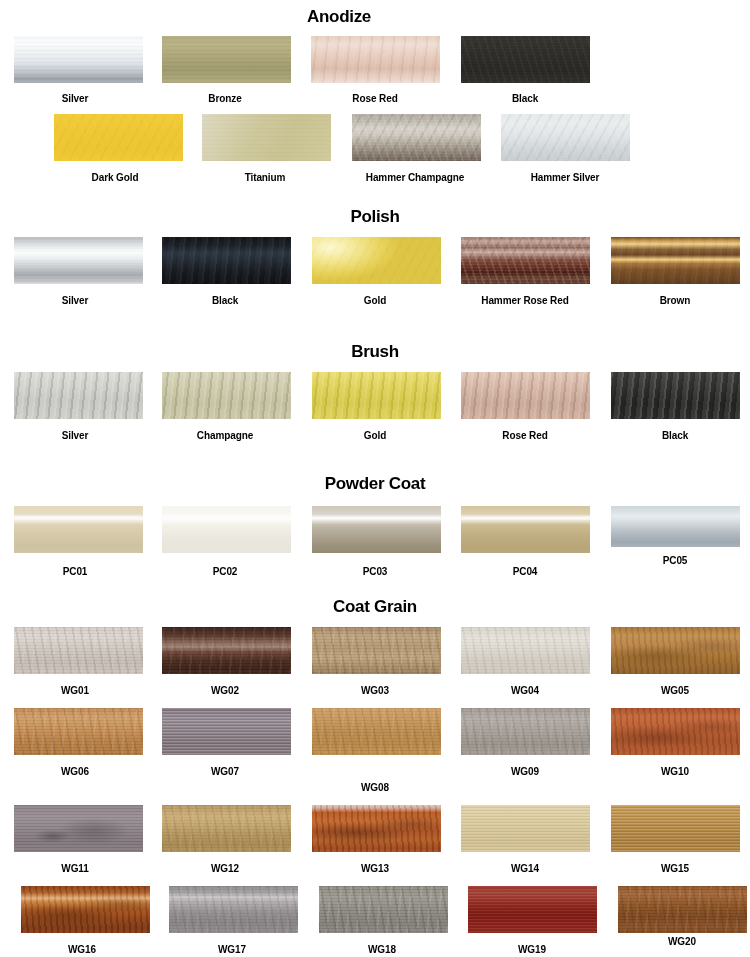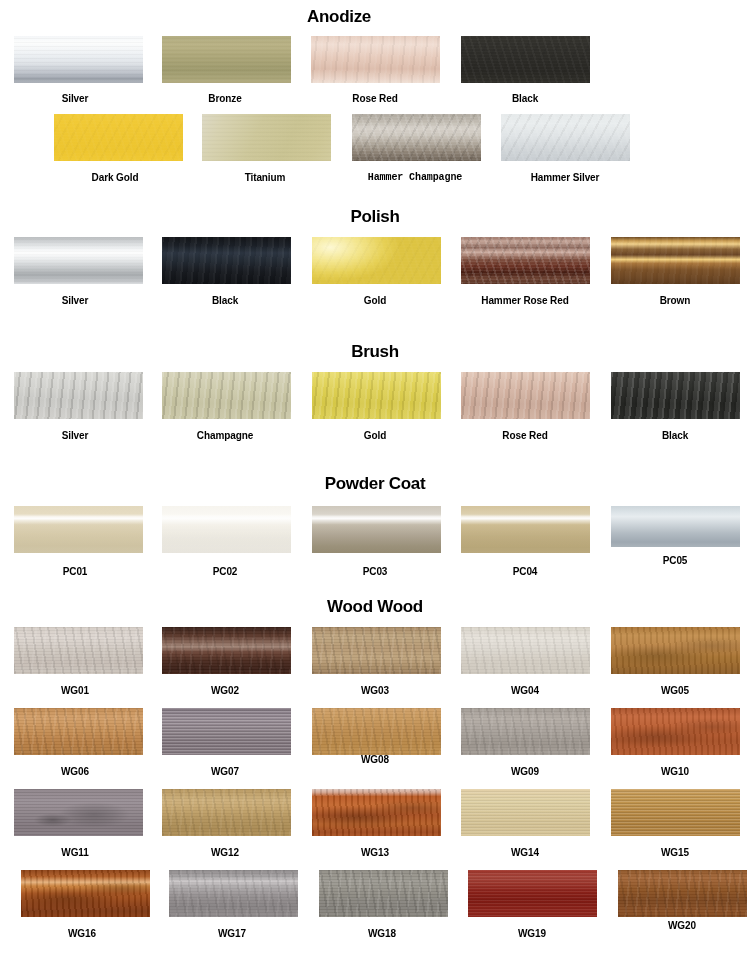--- a/index.html
+++ b/index.html
@@ -179,21 +179,21 @@
       <div class="cell c1">
         <div class="swatch" style="background:linear-gradient(115deg,#dcd8c3 0%,#d7d2b0 16%,#cdc79a 42%,#c9c392 66%,#cdc695 86%,#d2cb9d 100%);">
           <div class="tex grain-h" style="opacity:.18;"></div>
         </div>
         <div class="caption" style="margin-top:12px;">Titanium</div>
       </div>
       <div class="cell c2">
         <div class="swatch" style="background:linear-gradient(to bottom,#b0aaa0 0%,#bdb7ad 14%,#d5d0c8 30%,#cdc7be 44%,#b0a89c 62%,#8d8275 82%,#6f6458 100%);">
           <div class="tex speck" style="opacity:.55;"></div>
         </div>
-        <div class="caption" style="margin-top:12px;font-family:Liberation Mono, monospace;">Hammer Champagne</div>
+        <div class="caption" style="margin-top:12px;">Hammer Champagne</div>
       </div>
       <div class="cell c3">
         <div class="swatch" style="background:linear-gradient(to bottom,#e5e9ea 0%,#e9edee 20%,#dfe3e5 48%,#d1d6d9 74%,#c7ccd0 100%);">
           <div class="tex speck" style="opacity:.30;"></div>
         </div>
         <div class="caption" style="margin-top:12px;">Hammer Silver</div>
       </div>
       <div class="cell c4"></div>
     </div>
   </div>
@@ -303,21 +303,21 @@
       <div class="cell c4">
         <div class="swatch" style="height:41px;" style2="">
           <div class="tex" style="background:linear-gradient(to bottom,#ccd5da 0%,#dde4e8 16%,#e7ecef 26%,#cfd6db 44%,#b3bcc3 66%,#9ea8b1 88%,#aab3ba 100%);"></div>
         </div>
         <div class="caption" style="margin-top:9px;">PC05</div>
       </div>
     </div>
   </div>
 
   <div style="position:absolute; left:0; top:598px; width:750px;">
-    <div class="section-title">Wood Wood</div>
+    <div class="section-title">Coat Grain</div>
 
     <div class="row" style="margin-top:12px;">
       <div class="cell c0">
         <div class="swatch" style="background:linear-gradient(to bottom,#d5cdc6 0%,#ded7d1 22%,#cfc7bf 50%,#c6bdb5 76%,#cdc5bd 100%);">
           <div class="tex wavy" style="opacity:.45;"></div>
         </div>
         <div class="caption" style="margin-top:12px;">WG01</div>
       </div>
       <div class="cell c1">
         <div class="swatch" style="background:linear-gradient(to bottom,#3a221a 0%,#5a372a 18%,#8a6a5c 34%,#a08476 42%,#6b4436 54%,#4b2b20 72%,#3c2118 90%,#46271c 100%);">
@@ -355,21 +355,21 @@
       <div class="cell c1">
         <div class="swatch" style="background:linear-gradient(to bottom,#827781 0%,#988d96 22%,#8d8289 50%,#80757c 78%,#877c83 100%);">
           <div class="tex grain-fine" style="opacity:.65;"></div>
         </div>
         <div class="caption" style="margin-top:12px;">WG07</div>
       </div>
       <div class="cell c2">
         <div class="swatch" style="background:linear-gradient(to bottom,#cfa067 0%,#c99a5e 22%,#bd8c4f 50%,#b88747 76%,#c0904f 100%);">
           <div class="tex wavy" style="opacity:.42;"></div>
         </div>
-        <div class="caption" style="margin-top:0;">WG08</div>
+        <div class="caption" style="margin-top:28px;">WG08</div>
       </div>
       <div class="cell c3">
         <div class="swatch" style="background:linear-gradient(to bottom,#a39c95 0%,#b5aea7 22%,#a8a19a 50%,#9a938c 78%,#a59e97 100%);">
           <div class="tex wavy" style="opacity:.40;"></div>
         </div>
         <div class="caption" style="margin-top:12px;">WG09</div>
       </div>
       <div class="cell c4">
         <div class="swatch" style="background:linear-gradient(to bottom,#a85028 0%,#c4663a 18%,#b85a2d 44%,#a64e24 70%,#b3582c 100%);">
           <div class="tex swirl" style="opacity:.50;"></div>

